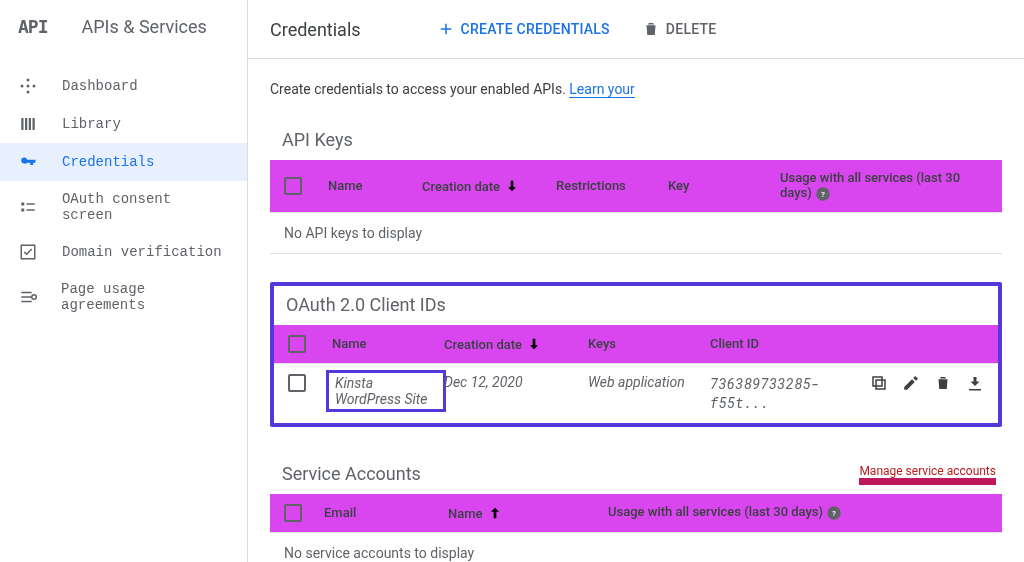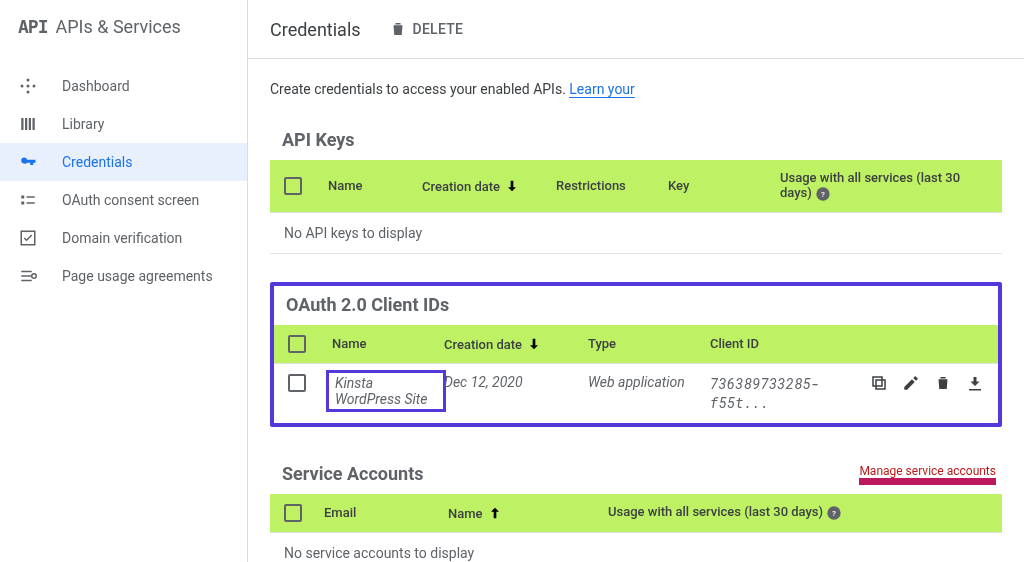--- a/index.html
+++ b/index.html
@@ -16,33 +16,33 @@
   .sidebar {
     width: 248px;
     border-right: 1px solid #dadce0;
     background: #fff;
     padding-top: 4px;
     flex-shrink: 0;
   }
   .sidebar-header {
     display: flex;
     align-items: center;
-    gap: 8px;
+    gap: 34px;
     padding: 12px 18px 12px 18px;
     font-size: 18px;
     color: #5f6368;
   }
   .api-logo {
     font-family: monospace;
     font-weight: 700;
     letter-spacing: -1px;
     color: #5f6368;
     font-size: 18px;
   }
-  .nav-items { margin-top: 18px; }
+  .nav-items { margin-top: 18px; font-family: Liberation Mono, monospace; }
   .nav-item {
     display: flex;
     align-items: center;
     gap: 24px;
     padding: 10px 18px;
     color: #5f6368;
     cursor: pointer;
   }
   .nav-item.active {
     background: #e8f0fe;
@@ -77,26 +77,26 @@
   }
   .top-btn.primary { color: #1a73e8; margin-left: 48px;}
   .top-btn svg { width: 18px; height: 18px; fill: currentColor; }
   .content { padding: 22px; }
   .intro { font-size: 14px; color: #3c4043; margin-bottom: 24px; }
   .intro a { color: #1a73e8; text-decoration: none; border-bottom: 1px solid #1a73e8; }
   .section { margin-bottom: 28px; }
   .section-title {
     font-size: 18px;
     color: #5f6368;
-    font-weight: 700;
+    font-weight: 400;
     padding: 8px 0 10px 12px;
   }
   .tbl-head {
     display: grid;
-    background: #bef264;
+    background: #d946ef;
     border-bottom: 1px solid #e0e0e0;
     padding: 10px 14px;
     font-size: 13px;
     font-weight: 500;
     color: #3c4043;
     align-items: center;
   }
   .apikeys-head { grid-template-columns: 40px 90px 130px 108px 108px 1fr; gap:4px;}
   .oauth-head { grid-template-columns: 40px 108px 140px 118px 1fr 120px; gap:4px;}
   .svc-head { grid-template-columns: 40px 124px 160px 1fr; gap:0;}
@@ -213,20 +213,26 @@
             </svg>
         </span>
         <span>Page usage agreements</span>
       </div>
     </div>
   </div>
 
   <div class="main">
     <div class="topbar">
       <span class="topbar-title">Credentials</span>
+      <div class="top-btn primary">
+        <svg viewBox="0 0 24 24">
+            <path d="M11 5h2v6h6v2h-6v6h-2v-6H5v-2h6z"></path>
+          </svg>
+        <span>CREATE CREDENTIALS</span>
+      </div>
       <div class="top-btn">
         <svg viewBox="0 0 24 24">
             <path d="M6 7h12l-1 13H7L6 7zm3-3h6l1 2H8l1-2z"></path>
           </svg>
         <span>DELETE</span>
       </div>
     </div>
 
     <div class="content">
       <div class="intro">
@@ -266,21 +272,21 @@
           <div>
               <div class="checkbox"></div>
             </div>
           <div>Name</div>
           <div class="sort-col">
             <span>Creation date</span>
             <svg viewBox="0 0 24 24">
                 <path d="M12 20l-6-6h4V4h4v10h4z"></path>
               </svg>
           </div>
-          <div>Type</div>
+          <div>Keys</div>
           <div>Client ID</div>
           <div></div>
         </div>
         <div class="oauth-row">
           <div>
               <div class="checkbox"></div>
             </div>
           <div class="name-highlight">Kinsta WordPress Site</div>
           <div>Dec 12, 2020</div>
           <div>Web application</div>

